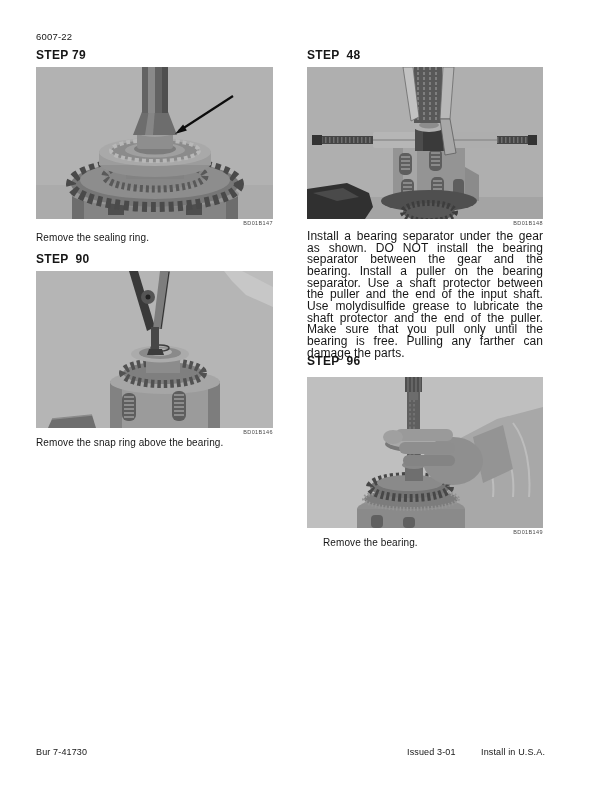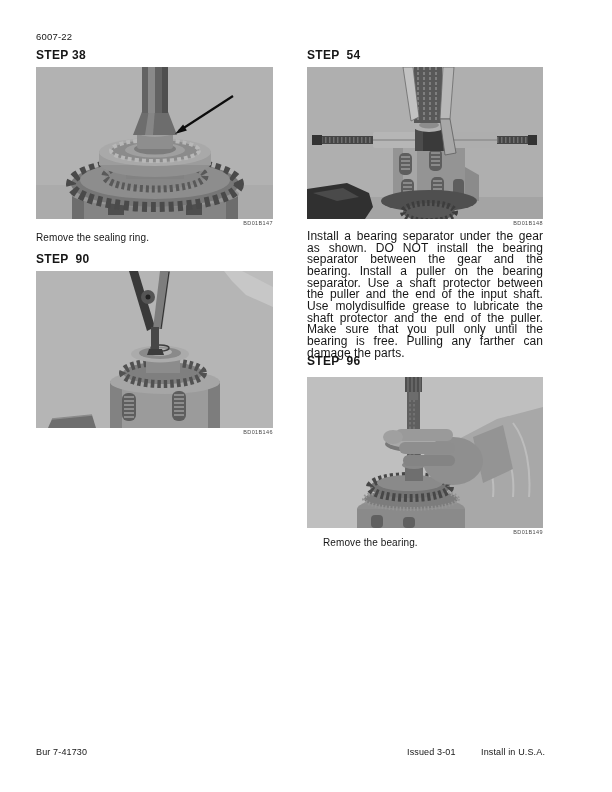--- a/index.html
+++ b/index.html
@@ -17,21 +17,21 @@
   .fig-id{font-size:5.5px;color:#4a4a4a;text-align:right;margin-top:1px;letter-spacing:.4px;}
   .footer-text{font-size:9px;letter-spacing:.15px;}
 </style>
 </head>
 <body>
 
 <div class="page">
 
   <div class="abs section-number" style="left:36px;top:31px">6007-22</div>
 
-  <div class="abs step-title" style="left:36px;top:48px">STEP 38</div>
+  <div class="abs step-title" style="left:36px;top:48px">STEP 79</div>
 
   <figure class="abs fig" style="left:36px;top:67px;width:237px">
     <svg width="237" height="152" viewBox="0 0 237 152" role="img">
       <rect width="237" height="152" fill="#b2b2b2"></rect>
       <rect y="118" width="237" height="34" fill="#ababab"></rect>
 
       <rect x="36" y="126" width="166" height="26" fill="#848484"></rect>
       <rect x="36" y="126" width="12" height="26" fill="#6d6d6d"></rect>
       <rect x="190" y="126" width="12" height="26" fill="#6d6d6d"></rect>
       <ellipse cx="119" cy="127" rx="84" ry="13" fill="#949494"></ellipse>
@@ -110,22 +110,23 @@
         <rect x="115" y="56" width="8" height="24" fill="#474747"></rect>
         <polygon points="113,78 126,78 128,84 111,84" fill="#3c3c3c"></polygon>
       </g>
 
       <polygon points="16,148 56,144 60,157 12,157" fill="#6e6e6e"></polygon>
       <line x1="16" y1="148" x2="56" y2="144" stroke="#8b8b8b" stroke-width="1.5"></line>
     </svg>
     <figcaption class="fig-id">BD01B146</figcaption>
   </figure>
 
-
-  <div class="abs step-title" style="left:307px;top:48px">STEP  54</div>
+  <div class="abs body-text" style="left:36px;top:437px">Remove the snap ring above the bearing.</div>
+
+  <div class="abs step-title" style="left:307px;top:48px">STEP  48</div>
 
   <figure class="abs fig" style="left:307px;top:67px;width:236px">
     <svg width="236" height="152" viewBox="0 0 236 152" role="img">
       <rect width="236" height="152" fill="#afafaf"></rect>
       <rect y="130" width="236" height="22" fill="#a4a4a4"></rect>
 
       <rect x="86" y="78" width="72" height="56" fill="#949494"></rect>
       <rect x="96" y="78" width="14" height="56" fill="#a6a6a6"></rect>
       <polygon points="158,100 172,108 172,134 158,134" fill="#8b8b8b"></polygon>
 

